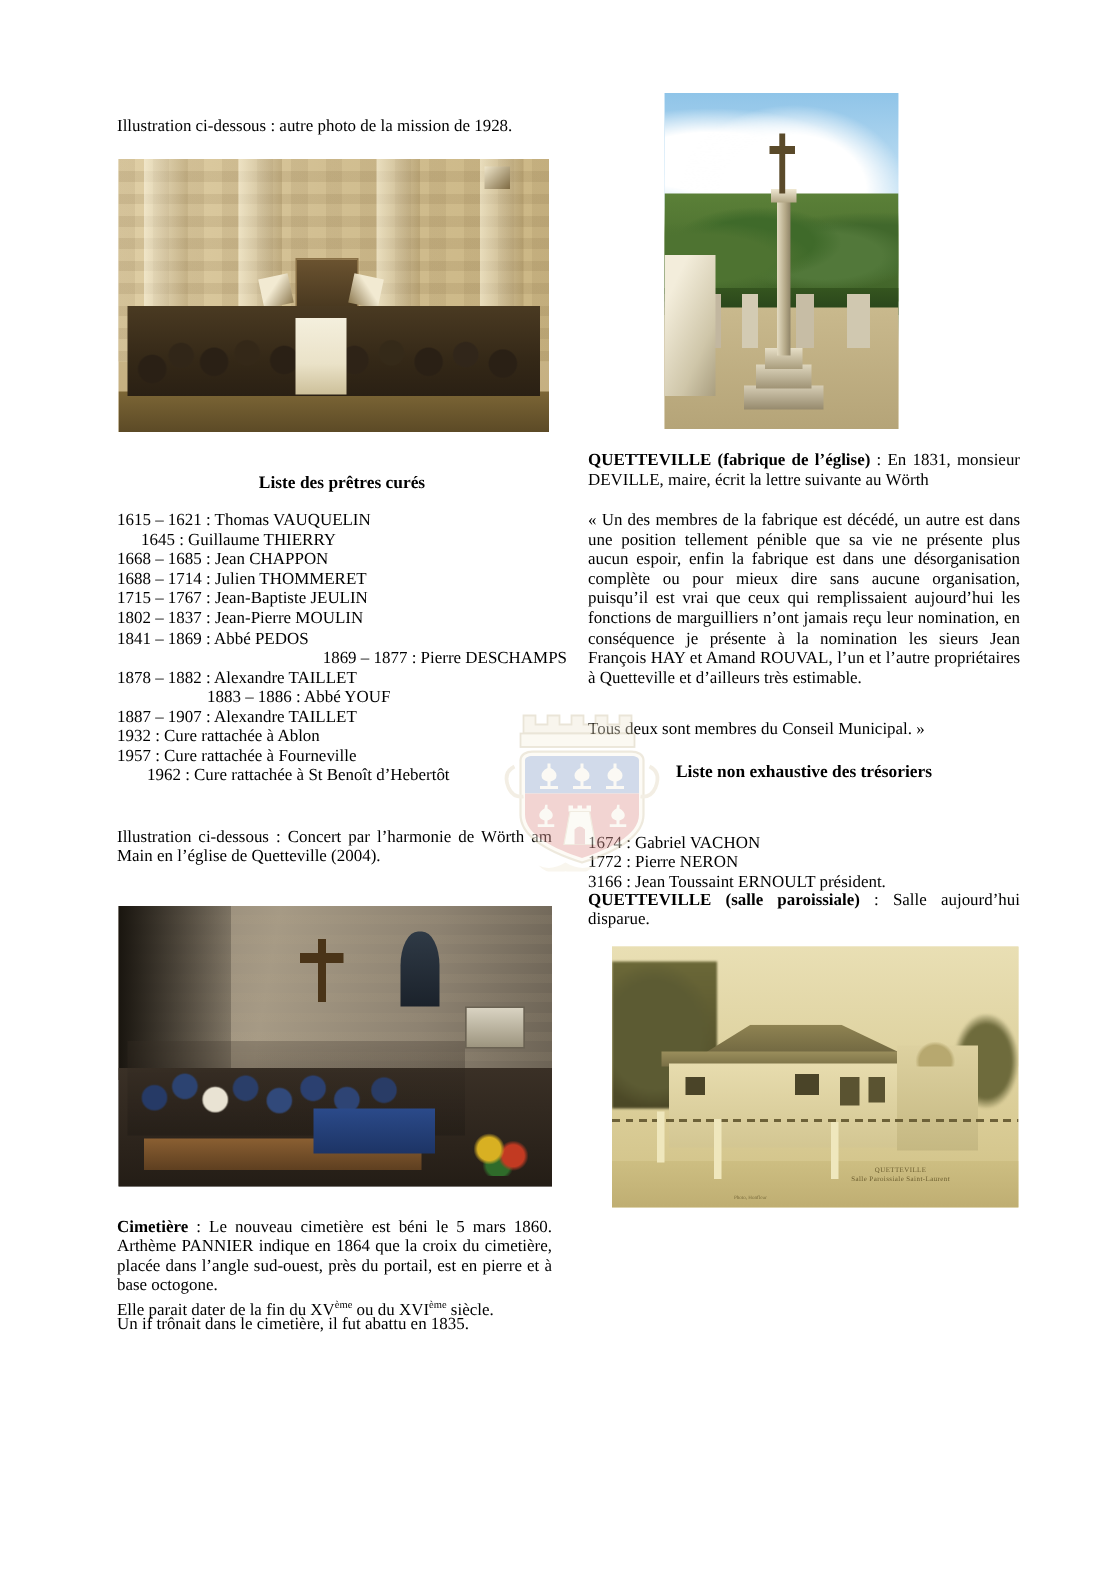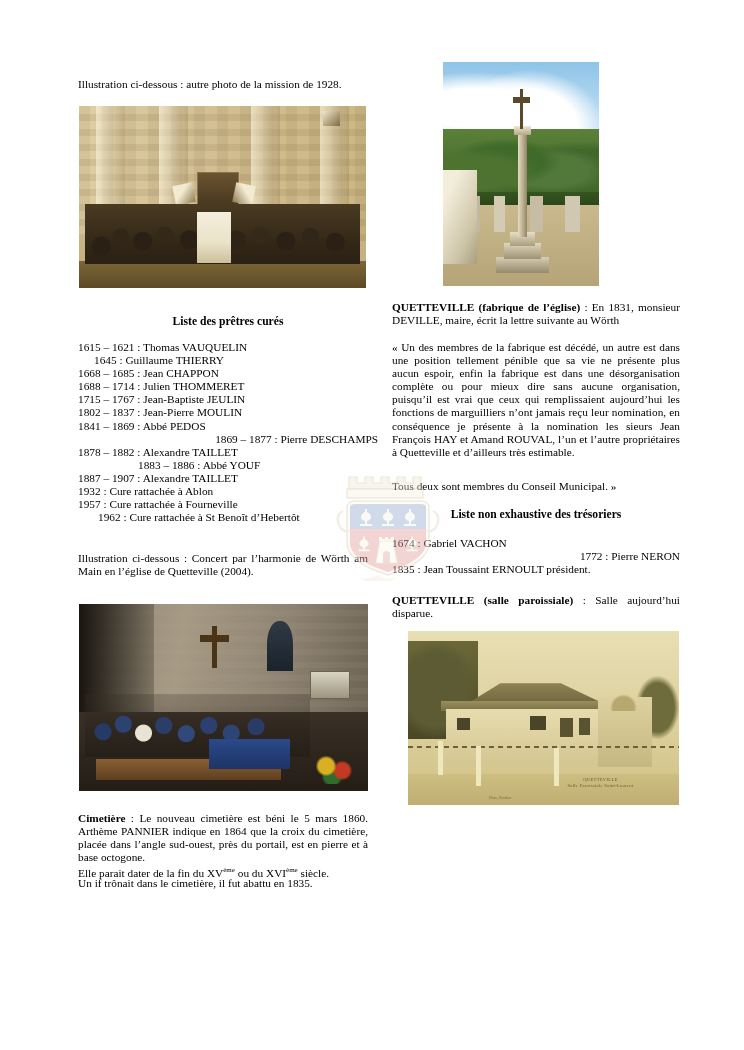--- a/index.html
+++ b/index.html
@@ -271,24 +271,24 @@
   <div class="txt" style="left:392px;top:301px;width:288px;">
     <span class="bold">QUETTEVILLE (fabrique de l’église)</span><span> : En 1831, monsieur DEVILLE, maire, écrit la lettre suivante au Wörth</span>
   </div>
 
   <div class="txt" style="left:392px;top:341px;width:288px;">« Un des membres de la fabrique est décédé, un autre est dans une position tellement pénible que sa vie ne présente plus aucun espoir, enfin la fabrique est dans une désorganisation complète ou pour mieux dire sans aucune organisation, puisqu’il est vrai que ceux qui remplissaient aujourd’hui les fonctions de marguilliers n’ont jamais reçu leur nomination, en conséquence je présente à la nomination les sieurs Jean François HAY et Amand ROUVAL, l’un et l’autre propriétaires à Quetteville et d’ailleurs très estimable.</div>
 
   <div class="txt nojust" style="left:392px;top:480px;width:288px;">Tous deux sont membres du Conseil Municipal. »</div>
 
   <div class="heading" style="position:absolute;left:392px;top:508px;width:288px;">Liste non exhaustive des trésoriers</div>
 
-  <div style="position:absolute;left:392px;top:537px;width:288px;">
+  <div style="position:absolute;left:392px;top:556px;width:288px;">
     <div class="txt nojust" style="position:relative;width:288px;">1674 : Gabriel VACHON</div>
-    <div class="txt nojust" style="position:relative;width:288px;text-align:right;">1772 : Pierre NERON</div>
-    <div class="txt nojust" style="position:relative;width:288px;">1835 : Jean Toussaint ERNOULT président.</div>
+    <div class="txt nojust" style="position:relative;width:288px;">1772 : Pierre NERON</div>
+    <div class="txt nojust" style="position:relative;width:288px;">3166 : Jean Toussaint ERNOULT président.</div>
   </div>
 
   <div class="txt" style="left:392px;top:594px;width:288px;">
     <span class="bold">QUETTEVILLE (salle paroissiale)</span><span> : Salle aujourd’hui disparue.</span>
   </div>
 
   <div class="photo" id="photo-hall">
     <div class="sky"></div>
     <div class="treesL"></div>
     <div class="treesR"></div>

